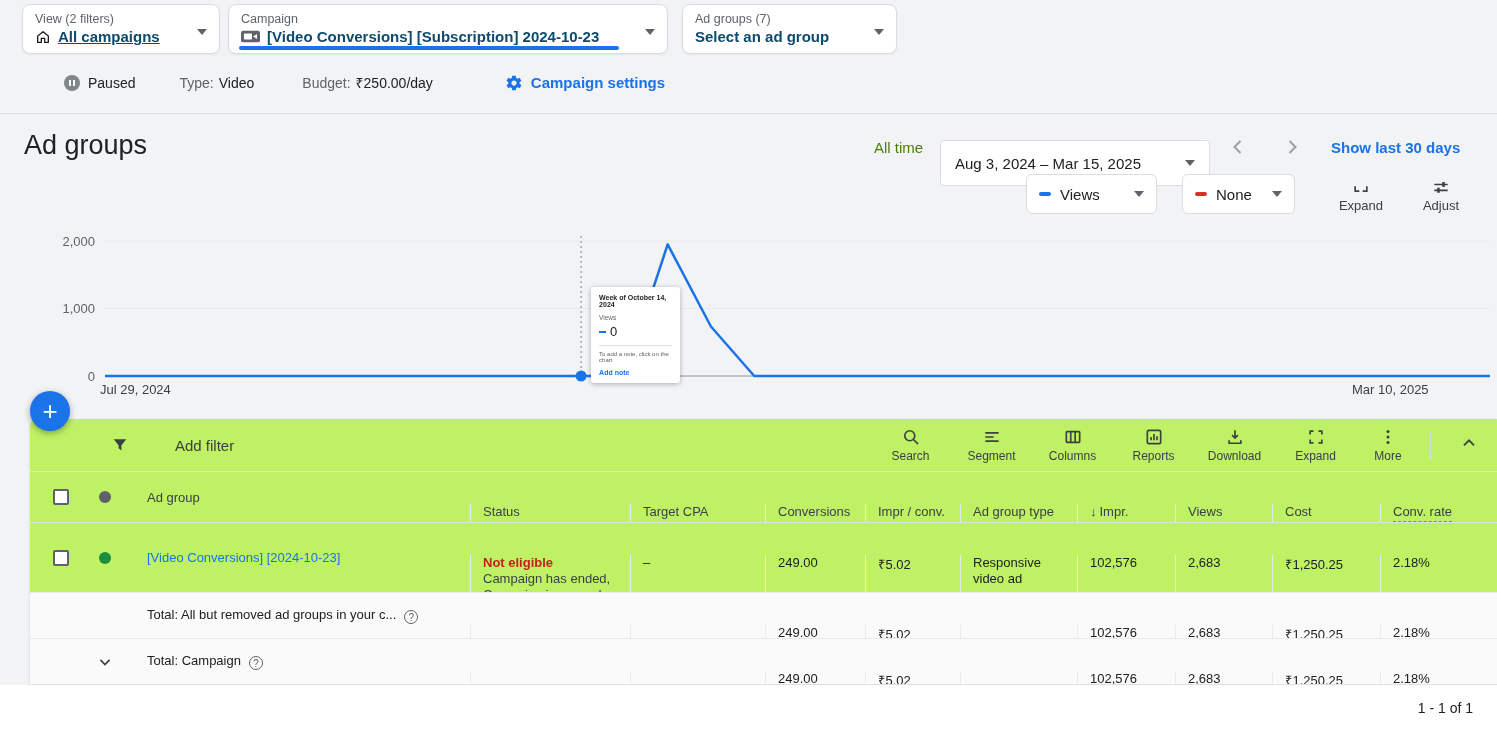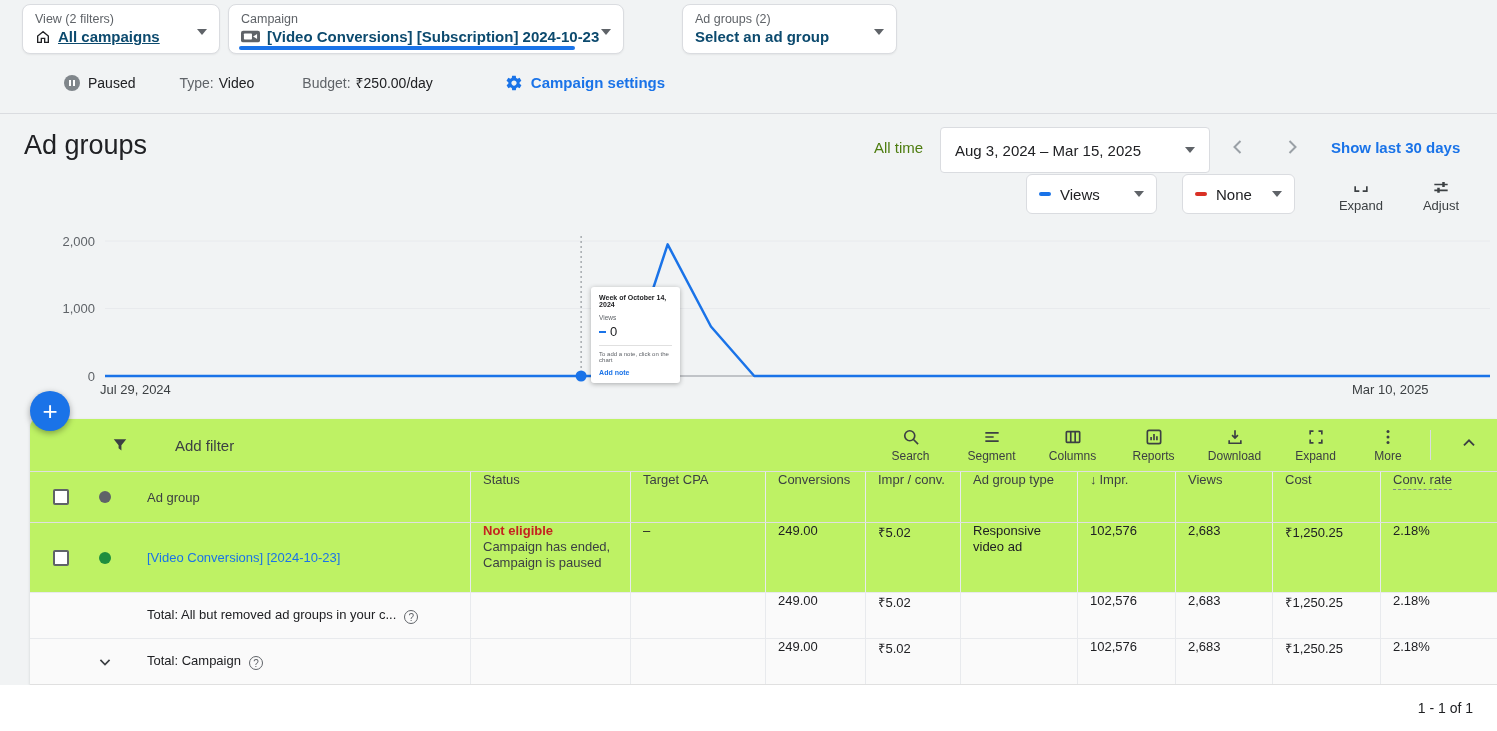--- a/index.html
+++ b/index.html
@@ -7,21 +7,21 @@
   .app { position:relative; width:1497px; height:731px; background:#f1f3f4;
          font-family:"Liberation Sans", sans-serif; color:#202124; overflow:hidden; }
 
   
   .selector { position:absolute; top:4px; background:#fff; border:1px solid #dadce0;
               border-radius:8px; padding:6px 12px; box-shadow:0 1px 2px rgba(0,0,0,.06); }
   .selector .lbl { font-size:12.5px; color:#5f6368; line-height:1.3; white-space:nowrap; }
   .selector .val { display:flex; align-items:center; gap:7px; font-size:15px; font-weight:bold;
                    color:#0c4a6e; white-space:nowrap; overflow:hidden; margin-top:1px; }
   .sel-view { left:22px; width:198px; height:50px; }
-  .sel-campaign { left:228px; width:396px; height:50px; }
+  .sel-campaign { left:228px; width:440px; height:50px; }
   .sel-adgroup { left:682px; width:215px; height:50px; }
   .caret { position:absolute; right:12px; top:24px; width:0; height:0;
            border-left:5px solid transparent; border-right:5px solid transparent;
            border-top:6px solid #5f6368; }
   .caret-inline { display:inline-block; width:0; height:0; border-left:5px solid transparent;
            border-right:5px solid transparent; border-top:6px solid #5f6368; }
   .underlined { text-decoration:underline; }
   .campaign-bar { position:absolute; left:10px; right:48px; bottom:3px; height:4px;
                   background:#1a73e8; border-radius:2px; }
   .cam-icon { flex:0 0 auto; width:19px; height:13px; }
@@ -33,21 +33,21 @@
   .pause-badge i { width:2px; height:6px; background:#fff; }
   .muted { color:#5f6368; }
   .gap40 { margin-left:44px; } .gap50 { margin-left:48px; } .gap70 { margin-left:72px; }
   .settings-link { display:flex; align-items:center; gap:8px; color:#1a73e8; font-weight:bold; font-size:15px; cursor:pointer; }
 
   .divider { position:absolute; top:113px; left:0; right:0; border-top:1px solid #dadce0; }
 
   
   .page-title { position:absolute; left:24px; top:130px; font-size:27px; font-weight:400; color:#202124; }
   .all-time { position:absolute; left:874px; top:139px; font-size:15px; color:#4d7c0f; }
-  .date-box { position:absolute; left:940px; top:127px; width:270px; height:46px; background:#fff;
+  .date-box { position:absolute; left:940px; top:140px; width:270px; height:46px; background:#fff;
               border:1px solid #dadce0; border-radius:4px; display:flex; align-items:center;
               padding:0 14px; font-size:15px; color:#202124; }
   .date-box .caret-inline { margin-left:auto; }
   .chev { position:absolute; top:135px; width:24px; height:24px; color:#9aa0a6; }
   .chev svg { width:24px; height:24px; }
   .chev-l { left:1226px; } .chev-r { left:1280px; }
   .show-last { position:absolute; left:1331px; top:139px; color:#1a73e8; font-size:15px; font-weight:bold; cursor:pointer; }
 
   
   .metric-box { position:absolute; top:174px; height:40px; background:#fff; border:1px solid #dadce0;
@@ -104,21 +104,21 @@
   .c-status{ width:160px; }
   .c-cpa{ width:135px; }
   .c-conv{ width:100px; }
   .c-costconv{ width:95px; }
   .c-type{ width:117px; }
   .c-impr{ width:98px; }
   .c-views{ width:97px; }
   .c-cost{ width:108px; }
   .c-rate{ width:117px; }
   .vline { border-left:1px solid #e8eaed; align-self:stretch; display:flex; align-items:center; }
-  .vline.num, .vline.cell { display:block; }
+  .vline.num, .vline.cell { display:block;margin-top:32px; }
   .cbx { width:16px; height:16px; border:2px solid #5f6368; border-radius:2px; background:#fff; cursor:pointer; }
   .dot { width:12px; height:12px; border-radius:50%; }
   .dot-gray { background:#5f6368; } .dot-green { background:#1e8e3e; }
   .link { color:#1a73e8; cursor:pointer; }
   .st-red { color:#c5221f; line-height:16px;font-weight:bold; }
   .st-gray { color:#3c4043; line-height:16px; }
   .dashed-underline { border-bottom:1px dashed #80868b; padding-bottom:2px; }
   .help { display:inline-flex; width:14px; height:14px; border:1px solid #5f6368; border-radius:50%;
           color:#5f6368; font-size:10px; align-items:center; justify-content:center; margin-left:8px;
           vertical-align:-2px; cursor:pointer; }
@@ -155,21 +155,21 @@
           <rect x="4" y="4" width="11" height="8" rx="1" fill="#fff"></rect>
           <path d="M16.5 8 L22 4.5 V11.5 Z" fill="#fff"></path>
         </svg>
       <span>[Video Conversions] [Subscription] 2024-10-23</span>
     </div>
     <span class="caret"></span>
     <span class="campaign-bar"></span>
   </div>
 
   <div class="selector sel-adgroup">
-    <div class="lbl">Ad groups (2)</div>
+    <div class="lbl">Ad groups (7)</div>
     <div class="val">
         <span>Select an ad group</span>
       </div>
     <span class="caret"></span>
   </div>
 
   <div class="status-row">
     <span class="pause-badge">
         <i></i>
         <i></i>

